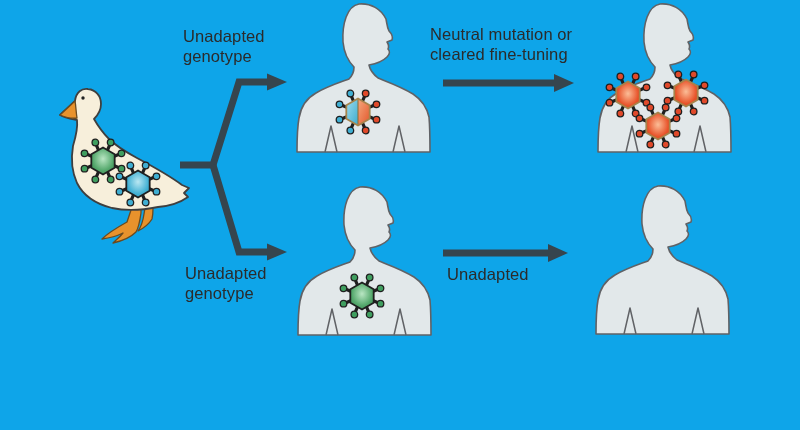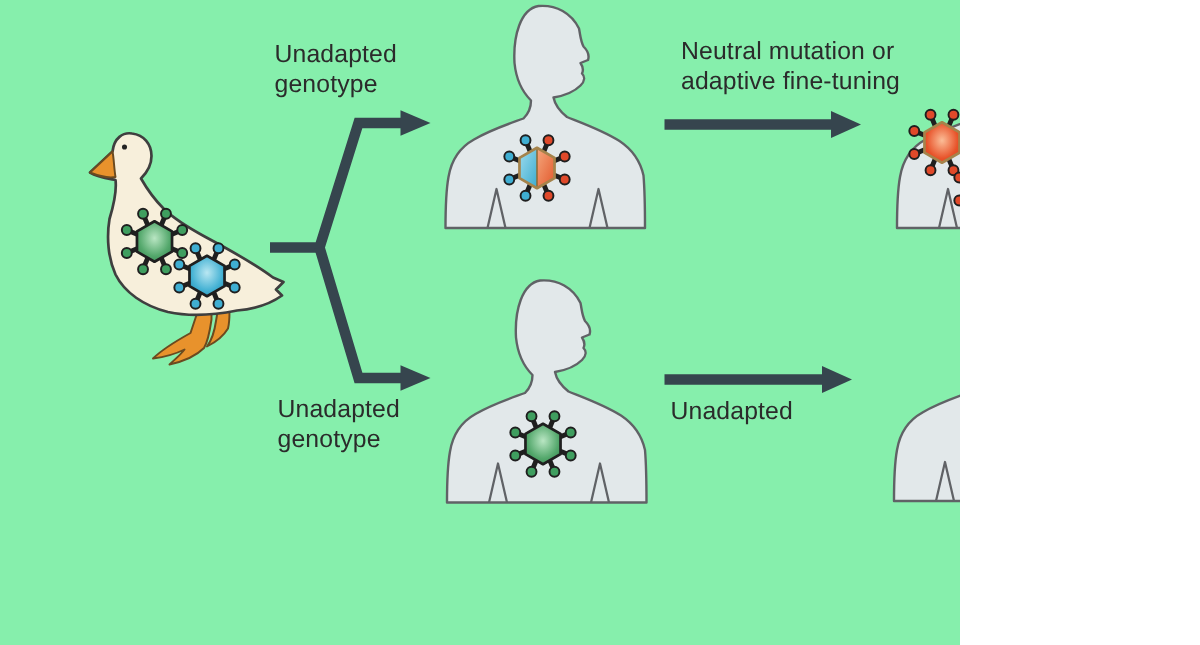--- a/index.html
+++ b/index.html
@@ -1,17 +1,17 @@
 <!DOCTYPE html>
 <html style="--arrow: #36454e; --text: #2b2b2b; --human-fill: #e2e8ea; --human-stroke: #606266; --duck-fill: #f7efdb; --duck-beak: #e8922c; --virus-green: #4fa468; --virus-blue: #3faed2; --virus-red: #e85229;"><head>
 <meta charset="utf-8">
 <style>
   html,body{margin:0;padding:0;background:#ffffff;}
   .stage{
-    position:relative;width:640px;height:430px;background:#86efac;overflow:hidden;
+    position:relative;width:800px;height:430px;background:#0ea5e9;overflow:hidden;
     font-family:"Liberation Sans", sans-serif;
   }
   .stage svg{position:absolute;left:0;top:0;}
   .lbl{
     position:absolute;color:var(--text,#2b2b2b);font-size:16.5px;line-height:20px;
     letter-spacing:0.1px;white-space:nowrap;
   }
   .human-shape{fill:var(--human-fill,#e2e8ea);stroke:var(--human-stroke,#606266);stroke-width:1.6;stroke-linejoin:round;}
   .armpit{fill:none;stroke:var(--human-stroke,#606266);stroke-width:1.5;stroke-linejoin:round;}
   .arrow-line{stroke:var(--arrow,#36454e);stroke-width:7;fill:none;stroke-linejoin:miter;}
@@ -166,23 +166,23 @@
       <path class="arrow-line" d="M443,253 L550,253"></path>
       <polygon class="arrow-head" points="548,244 568,253 548,262"></polygon>
     </g>
   </svg>
 
   <div class="lbl" style="left:183px;top:26px">
     <div>Unadapted</div>
     <div>genotype</div>
   </div>
 
-  <div class="lbl" style="left:454px;top:24px">
+  <div class="lbl" style="left:430px;top:24px">
     <div>Neutral mutation or</div>
-    <div>adaptive fine-tuning</div>
+    <div>cleared fine-tuning</div>
   </div>
 
   <div class="lbl" style="left:185px;top:263px">
     <div>Unadapted</div>
     <div>genotype</div>
   </div>
 
   <div class="lbl" style="left:447px;top:264px">
     <div>Unadapted</div>
   </div>

